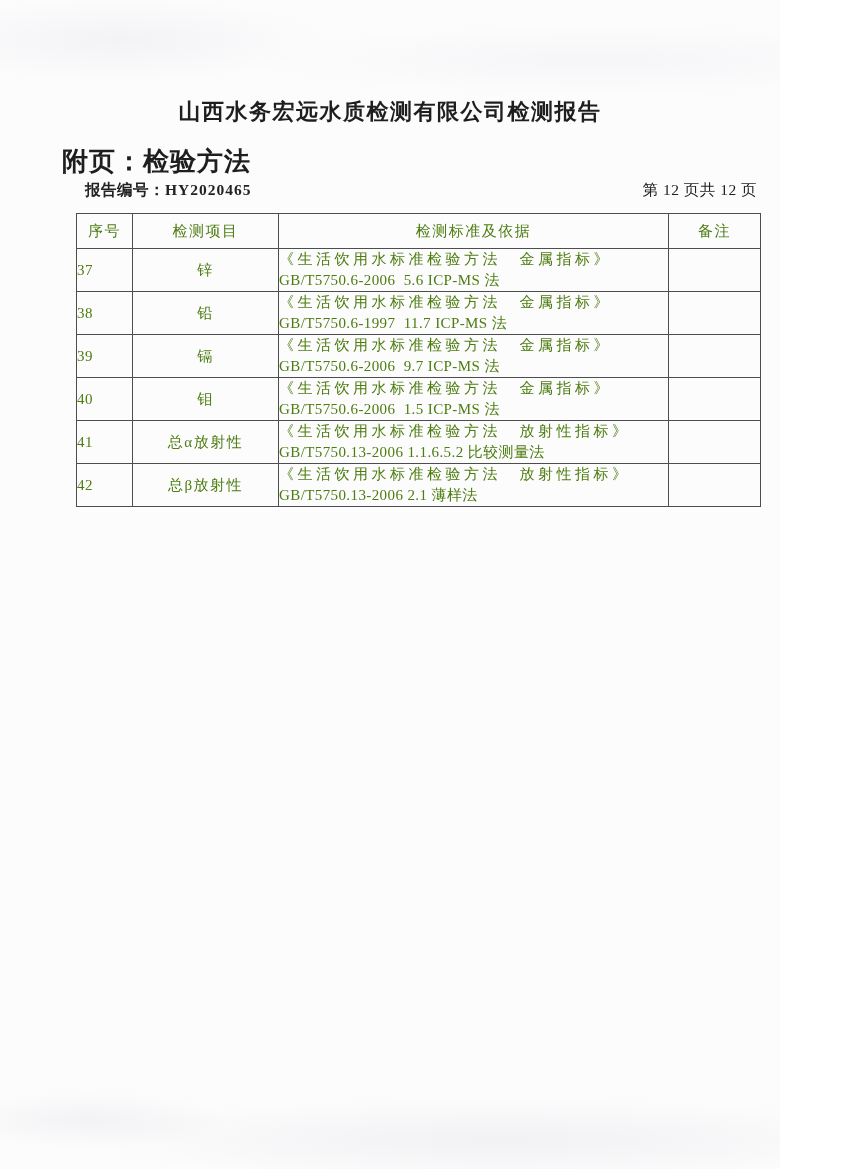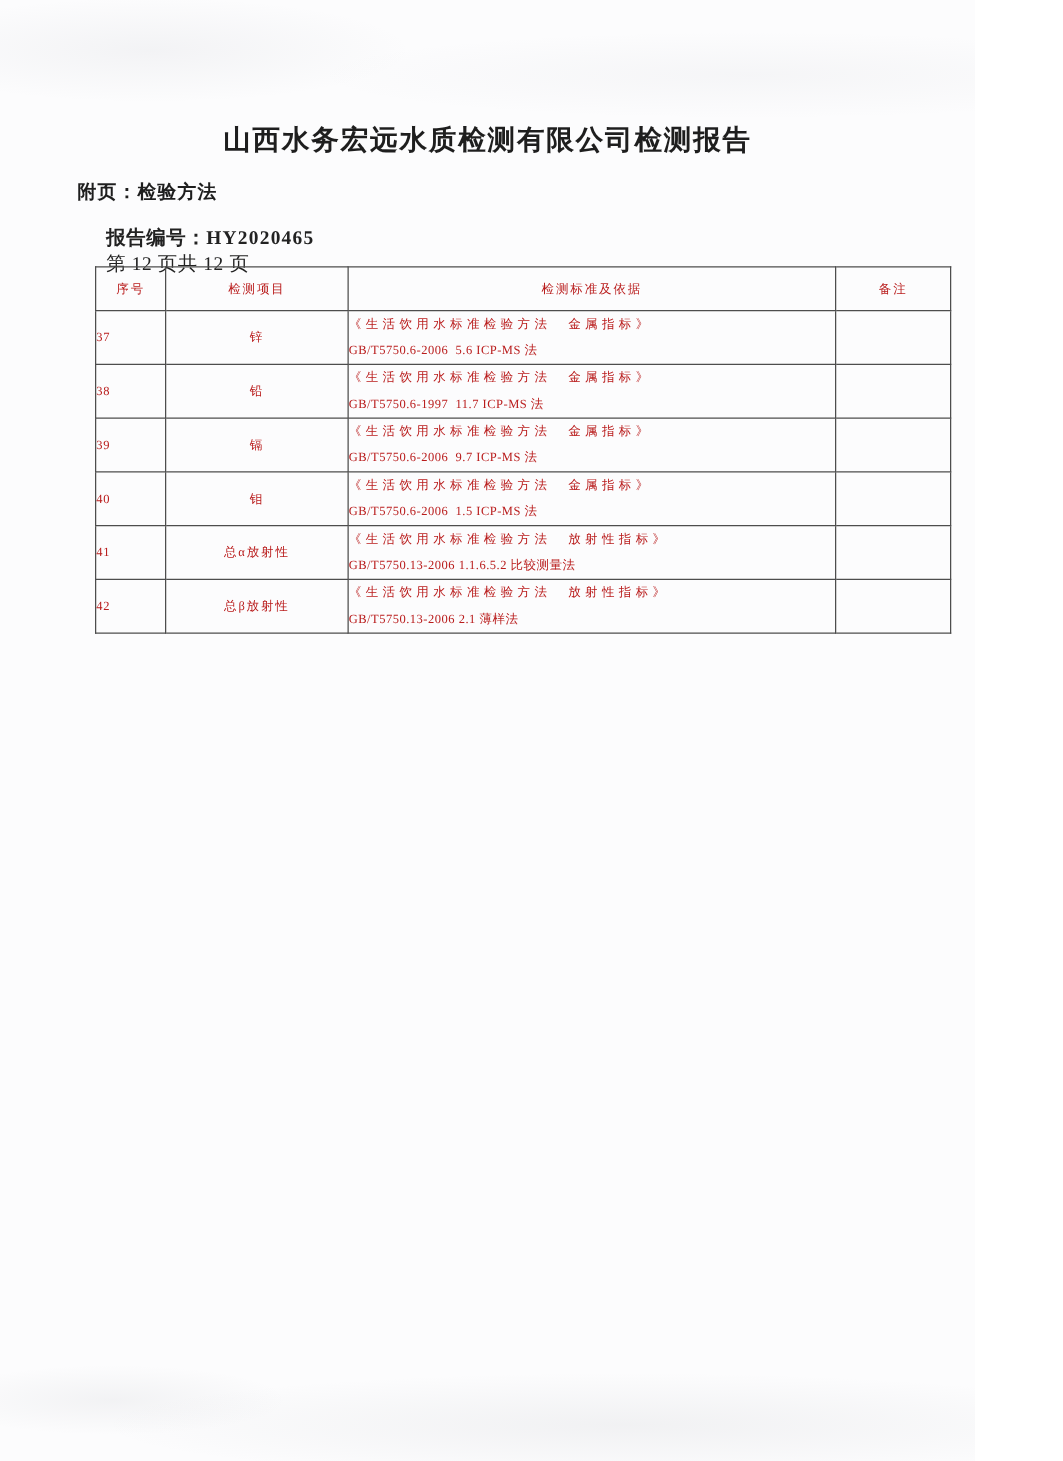--- a/index.html
+++ b/index.html
@@ -38,50 +38,49 @@
     font-size: 22px;
     font-weight: bold;
     letter-spacing: 1.5px;
     color: #1e1e1e;
   }
 
   .section-heading {
     position: absolute;
     top: 144px;
     left: 62px;
-    font-size: 15px;
+    font-size: 26px;
     font-weight: bold;
     letter-spacing: 1px;
     color: #1e1e1e;
   }
 
   .meta-row {
     position: absolute;
     top: 180px;
     left: 85px;
     width: 672px;
     display: flex;
     justify-content: space-between;
     align-items: baseline;
     font-size: 15.5px;
-    flex-direction: column;
   }
   .report-no { font-weight: 600; letter-spacing: 0.5px; }
   .report-no .val { font-weight: 600; letter-spacing: 1px; }
   .page-indicator { font-weight: 400; letter-spacing: 0.5px; }
 
   table.methods {
     position: absolute;
     top: 213px;
     left: 76px;
     width: 684px;
     border-collapse: collapse;
     table-layout: fixed;
-    font-size: 10px;
-    color: #b91c1c;
+    font-size: 15px;
+    color: #4d7c0f;
   }
   table.methods col.no     { width: 56px; }
   table.methods col.item   { width: 146px; }
   table.methods col.std    { width: 390px; }
   table.methods col.remark { width: 92px; }
 
   table.methods th,
   table.methods td {
     border: 1.4px solid #4d4d4d;
     padding: 0;

